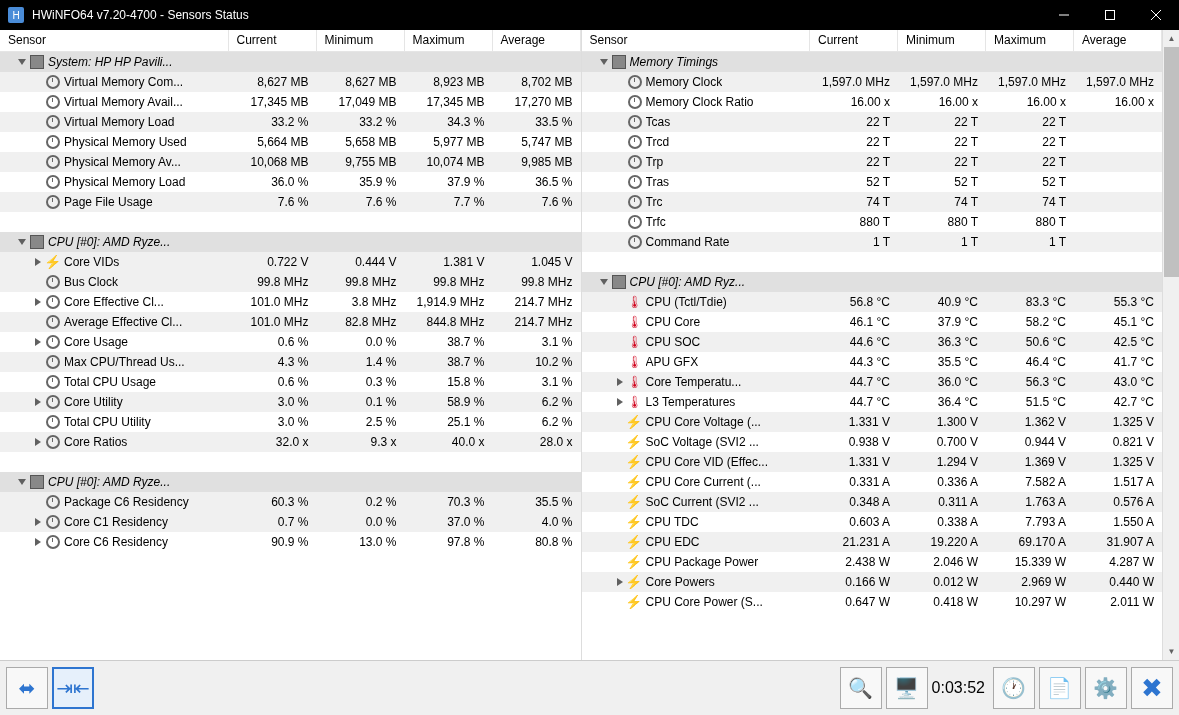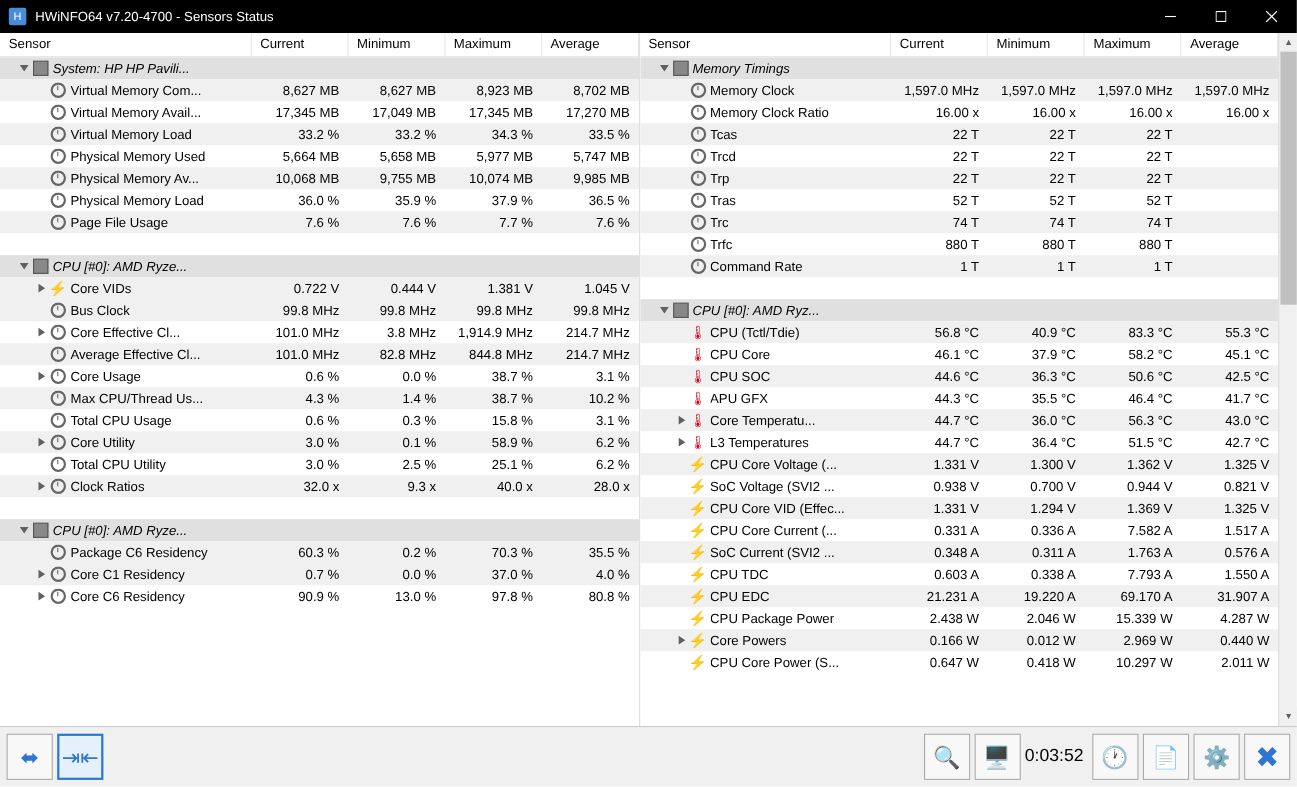--- a/index.html
+++ b/index.html
@@ -295,21 +295,21 @@
           <div class="row-val">3.0 %</div>
           <div class="row-val">2.5 %</div>
           <div class="row-val">25.1 %</div>
           <div class="row-val">6.2 %</div>
         </div>
         <div class="row alt">
           <div class="row-sensor">
             <span class="spacer" style="width: 16px;"></span>
             <span class="exp right"></span>
             <span class="ic ic-clock"></span>
-            <span class="lbl">Clock Ratios</span>
+            <span class="lbl">Core Ratios</span>
           </div>
           <div class="row-val">32.0 x</div>
           <div class="row-val">9.3 x</div>
           <div class="row-val">40.0 x</div>
           <div class="row-val">28.0 x</div>
         </div>
         <div class="row" style="height: 20px;"></div>
         <div class="row group">
           <div class="row-sensor">
             <span class="spacer" style="width: 0px;"></span>

